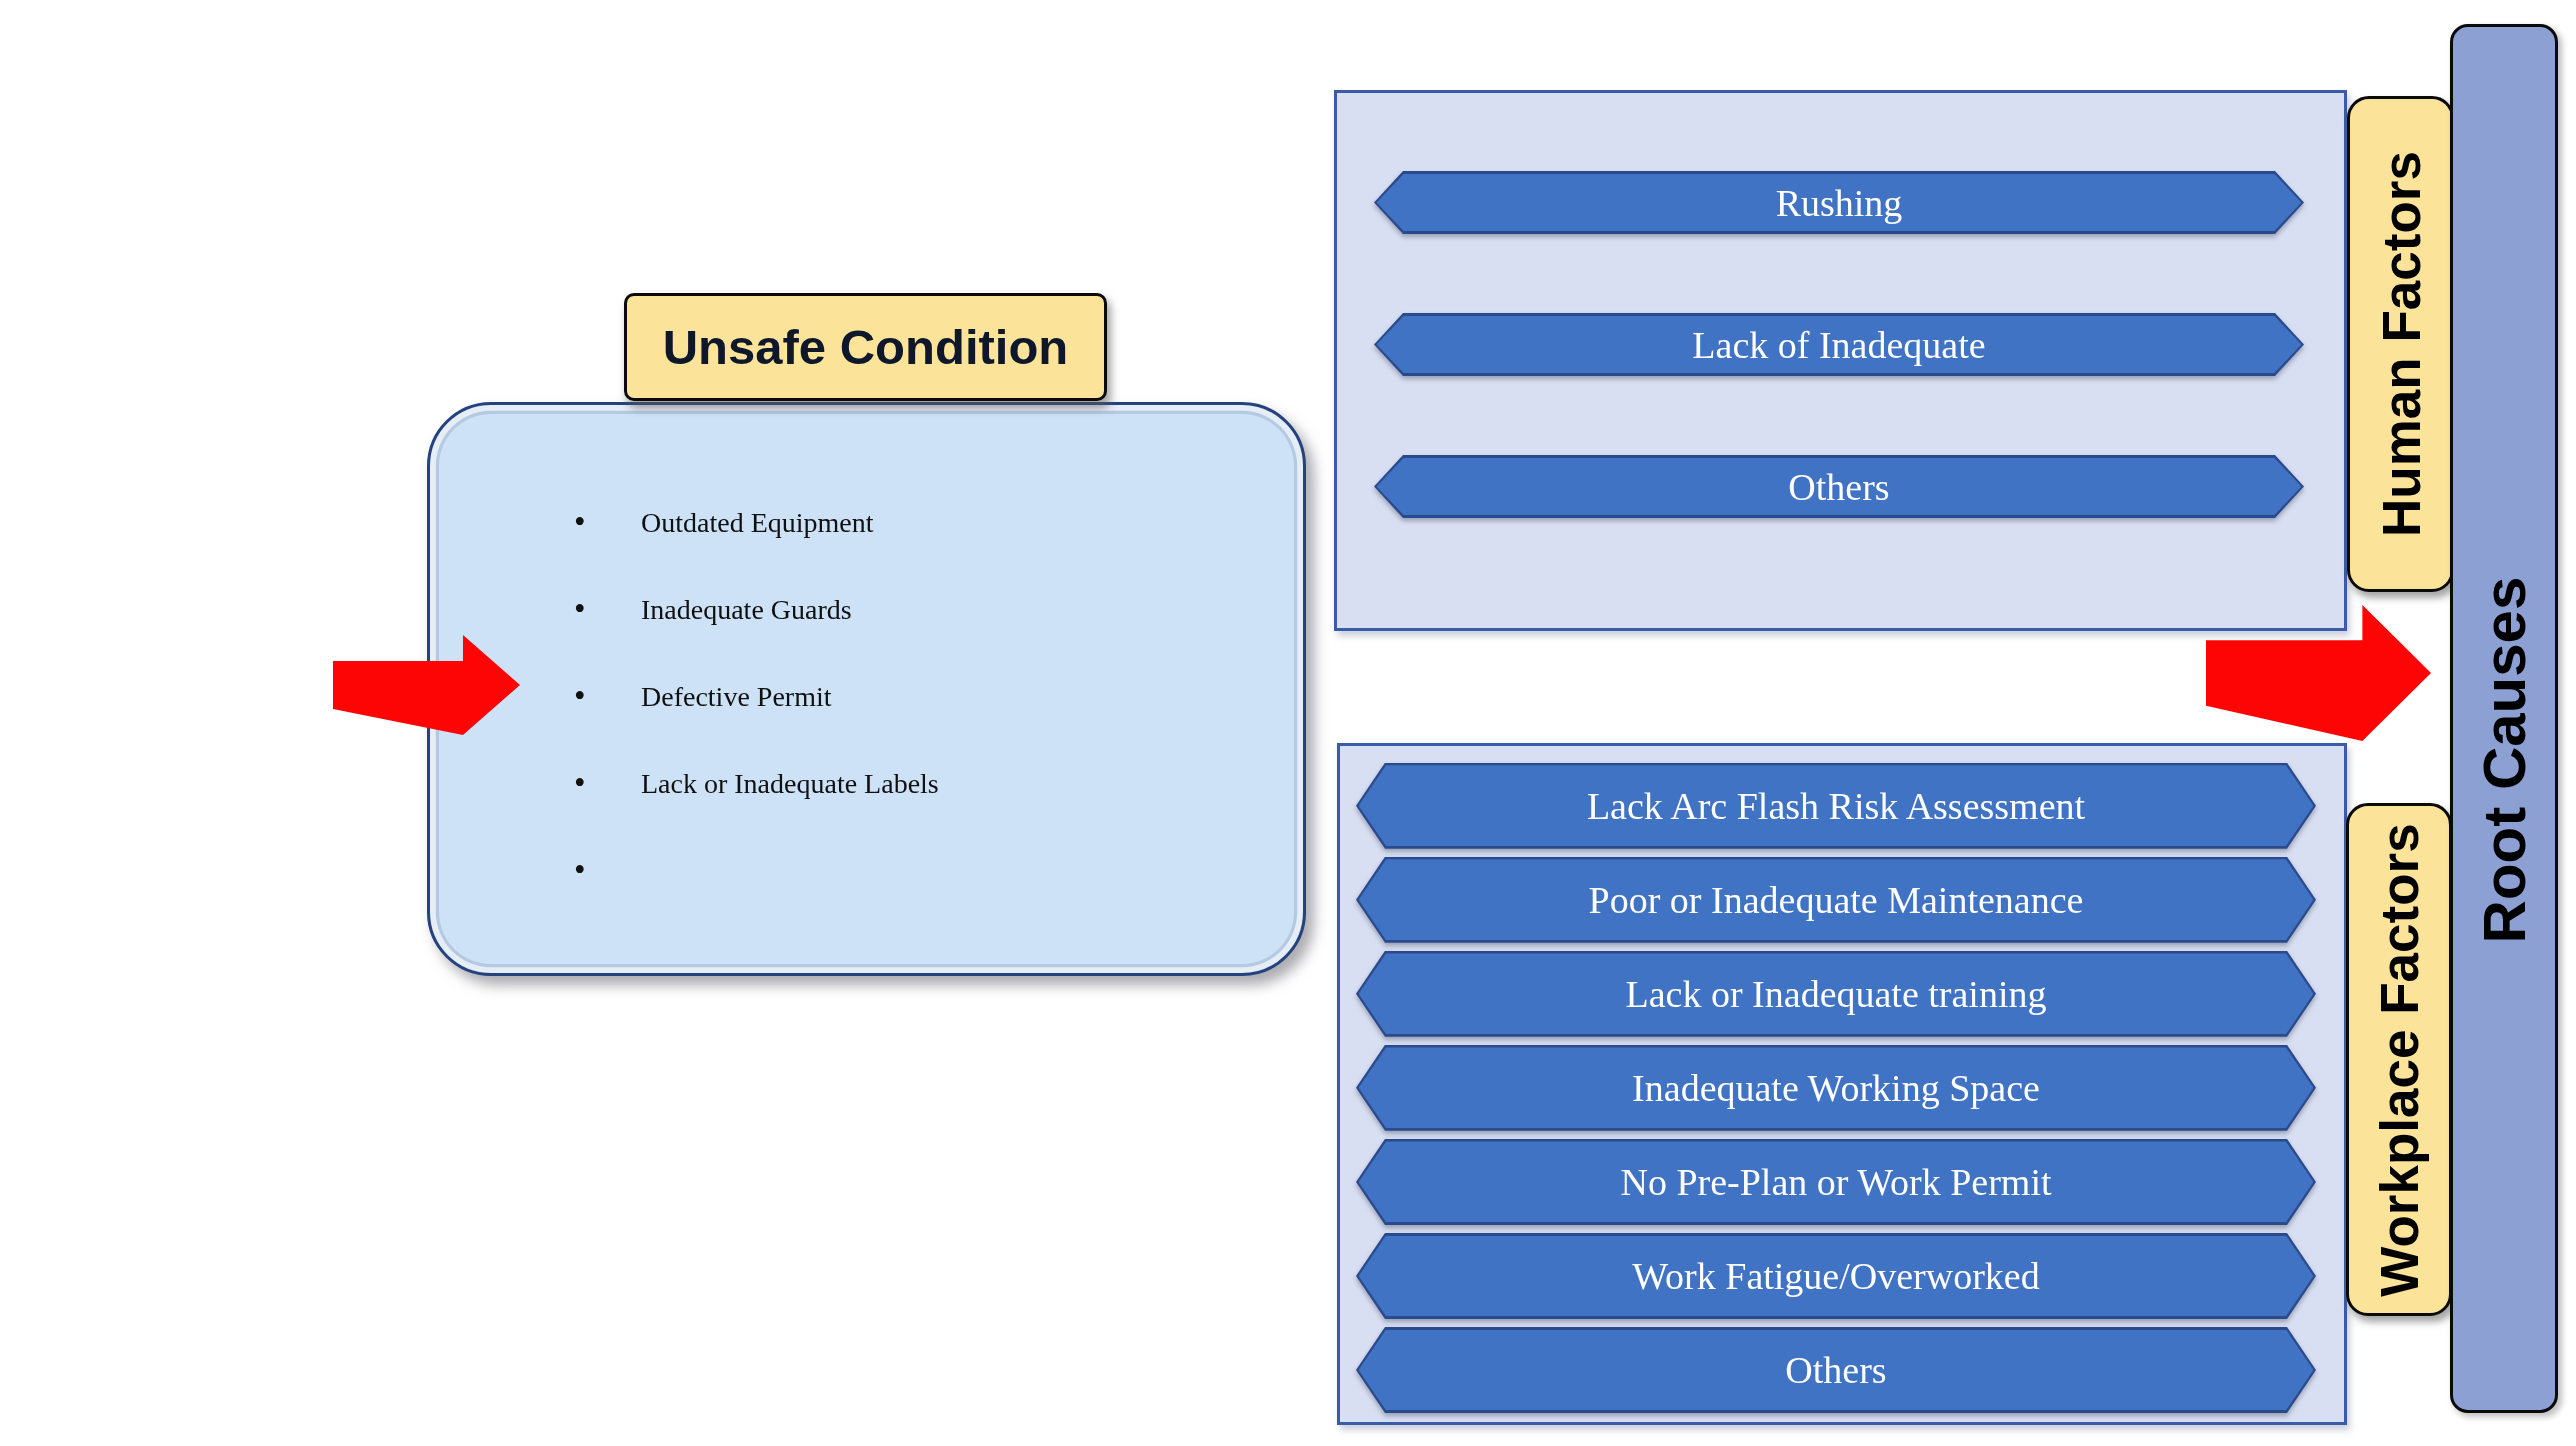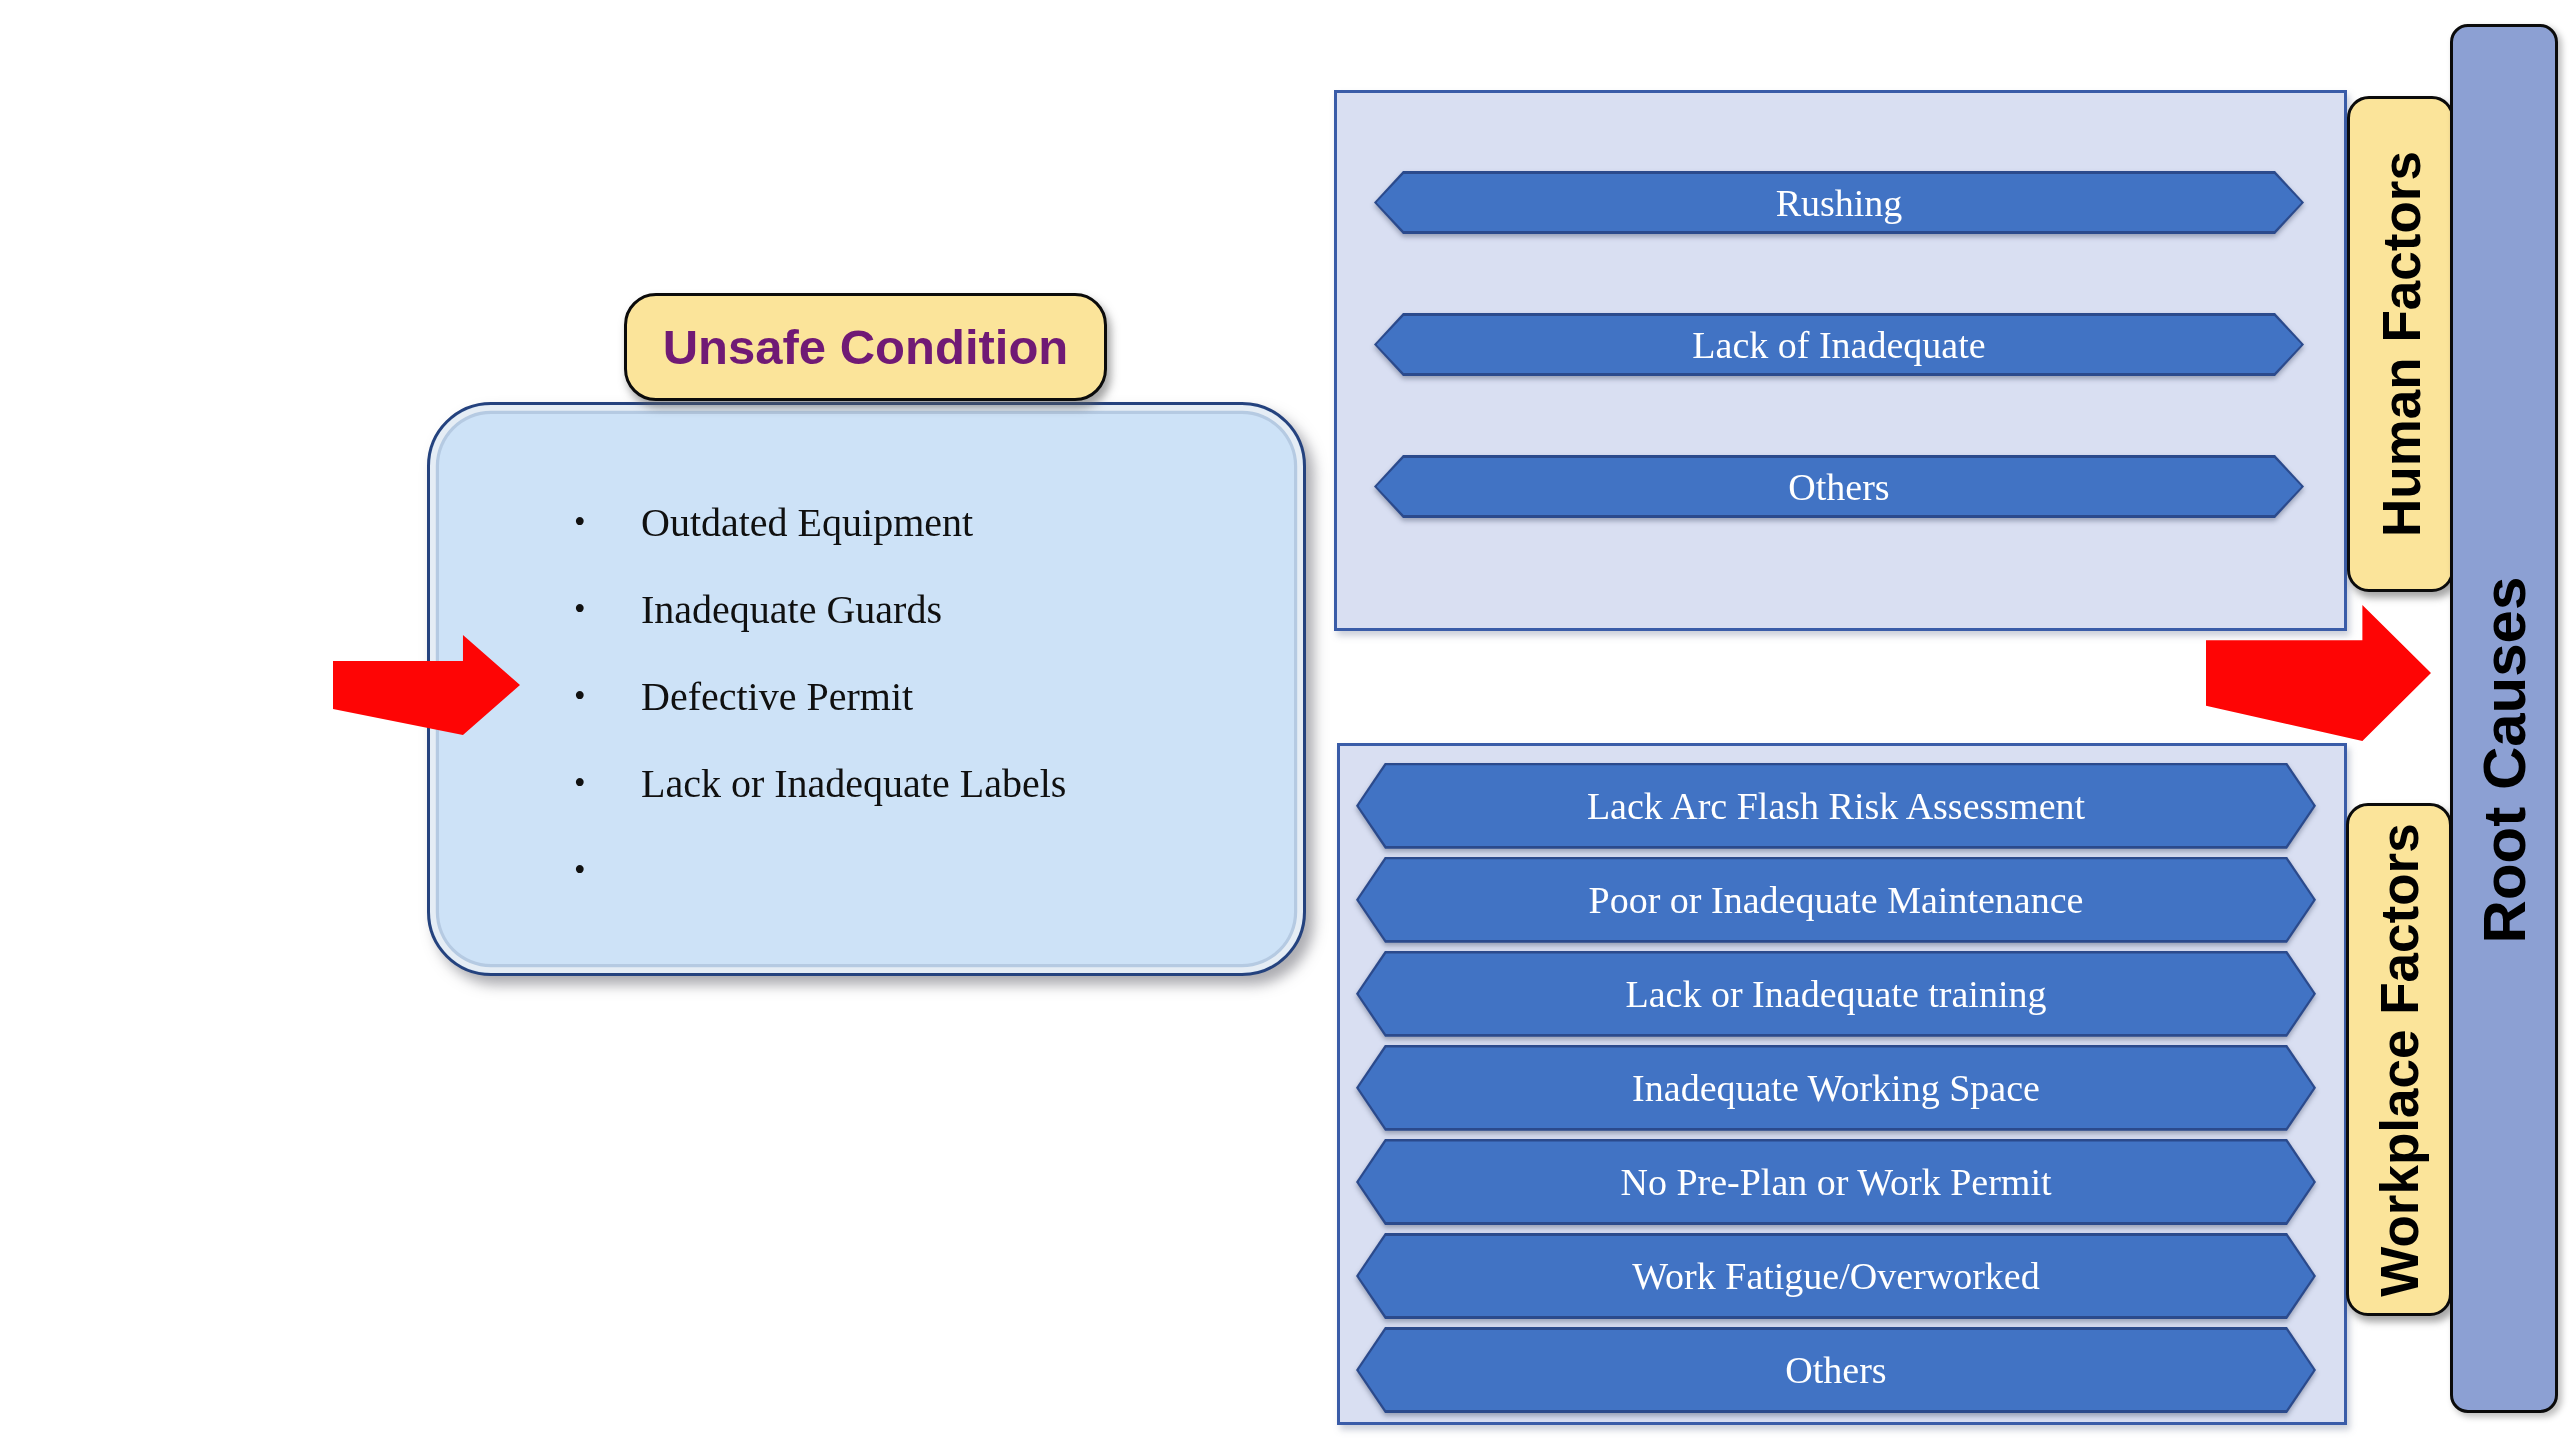--- a/index.html
+++ b/index.html
@@ -22,43 +22,43 @@
   .red-arrow {
     position:absolute; background:#fe0505;
     clip-path: polygon(0% 26%, 69.5% 26%, 69.5% 0%, 100% 50%, 69.5% 100%, 0% 74%);
   }
   #arrow-left  { left:333px;  top:635px; width:187px; height:100px; z-index:5; }
   #arrow-right { left:2206px; top:605px; width:225px; height:136px; z-index:4; }
 
   
   .unsafe-label {
     position:absolute; left:624px; top:293px; width:477px; height:102px; z-index:6;
-    background:#fbe49a; border:3.8px solid #0b0b0b; border-radius:32px;
+    background:#fbe49a; border:3.8px solid #0b0b0b; border-radius:10px;
     display:flex; align-items:center; justify-content:center;
-    font-weight:bold; font-size:49px; color:#701a75;
+    font-weight:bold; font-size:49px; color:#0f172a;
     box-shadow:3.8px 6.4px 9px rgba(90,90,90,.55);
   }
   .unsafe-box {
     position:absolute; left:427px; top:402px; width:873px; height:568px; z-index:1;
     background:#cde2f7; border:3.2px solid #24427e; border-radius:64px;
     box-shadow:7.7px 9px 13px rgba(90,90,100,.5),
                inset 0 0 0 5.8px rgba(255,255,255,.65),
                inset 0 0 0 9px rgba(125,145,180,.3);
   }
   .unsafe-list {
     position:absolute; left:144px; top:74px; right:26px;
     list-style:none; margin:0; padding:0;
   }
   .unsafe-list li { display:flex; align-items:center; height:87px; }
   .unsafe-list .bullet {
     width:67px; font-size:33px; color:#111;
     font-family:"Liberation Serif", serif;
   }
   .unsafe-list .item-text {
-    font-family:"Liberation Serif", serif; font-size:40px; color:#101010;
+    font-family:"Liberation Serif", serif; font-size:28px; color:#101010;
   }
 
   
   .panel {
     position:absolute; background:#d9dff2; border:3.2px solid #3a5ca8;
     box-shadow:3.2px 4.5px 6.4px rgba(110,120,150,.35);
   }
   #panel-human    { left:1334px; top:90px;  width:1007px; height:535px; }
   #panel-workplace{ left:1337px; top:743px; width:1004px; height:676px; }
 

